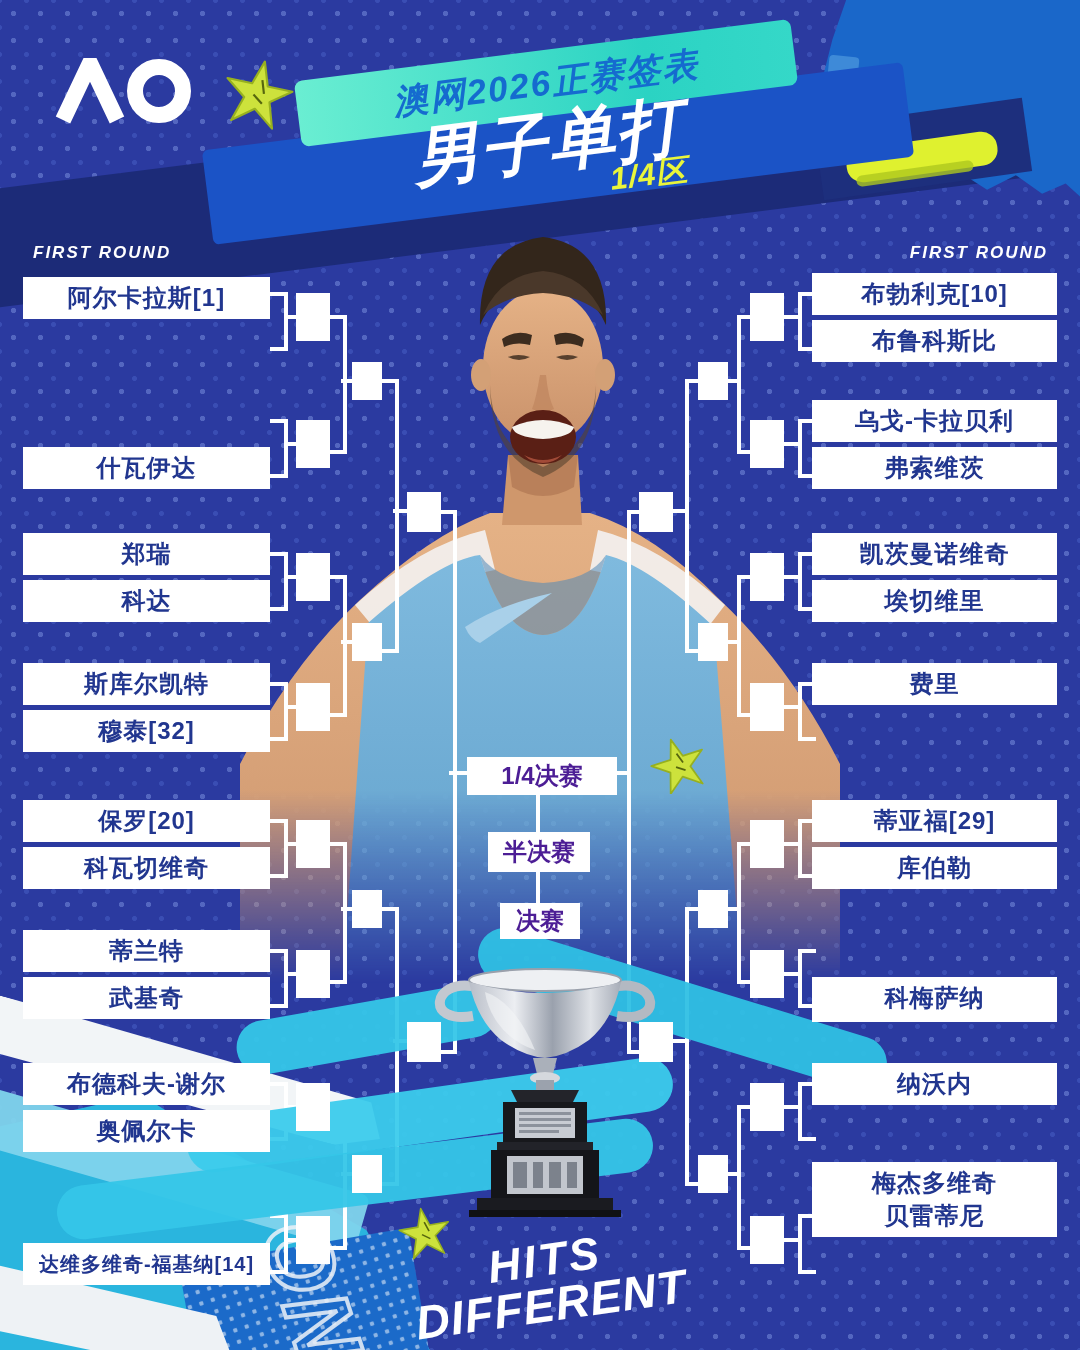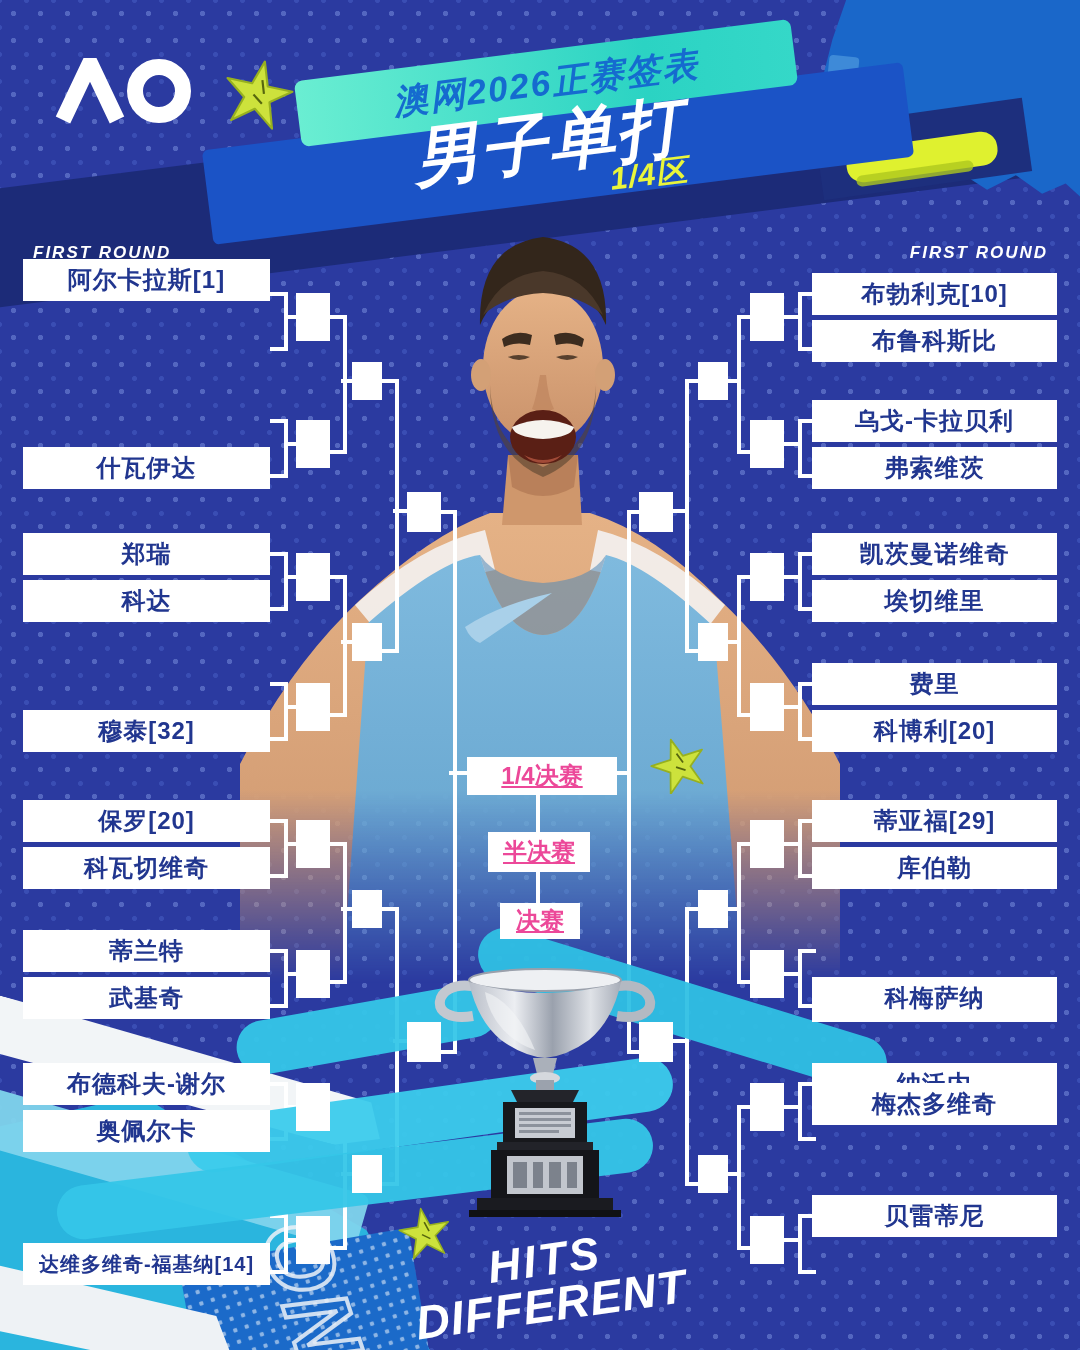--- a/index.html
+++ b/index.html
@@ -30,21 +30,21 @@
   .yellow-stroke{position:absolute;left:846px;top:140px;width:152px;height:34px;background:#dff12f;transform:rotate(-8deg);border-radius:16px;z-index:2;}
   .yellow-stroke2{position:absolute;left:856px;top:168px;width:118px;height:11px;background:#aec81e;transform:rotate(-8deg);border-radius:6px;z-index:2;opacity:.8;}
   .first-round{position:absolute;top:243px;font-size:17px;font-weight:800;font-style:italic;color:#ffffff;letter-spacing:2px;z-index:7;}
   
   .pbox{position:absolute;width:247px;height:42px;background:#ffffff;z-index:6;
     display:flex;align-items:center;justify-content:center;
     font-weight:800;color:#21368f;font-size:24px;letter-spacing:1px;white-space:nowrap;}
   .pbox.rt{width:245px;}
   .pbox.small{font-size:20px;}
   .stage{position:absolute;background:#ffffff;z-index:6;display:flex;align-items:center;justify-content:center;
-    font-weight:800;color:#ec4899;font-size:24px;text-decoration:underline;}
+    font-weight:800;color:#4c1d95;font-size:24px;}
   .cbr{position:absolute;z-index:4;border-top:4px solid #fff;border-right:4px solid #fff;border-bottom:4px solid #fff;}
   .cbl{position:absolute;z-index:4;border-top:4px solid #fff;border-left:4px solid #fff;border-bottom:4px solid #fff;}
   .hstub{position:absolute;height:4px;background:#fff;z-index:4;}
   .vstub{position:absolute;width:4px;background:#fff;z-index:4;}
   .node{position:absolute;background:#fff;z-index:6;}
   
   #figure{position:absolute;left:240px;top:215px;z-index:2;
     -webkit-mask-image:linear-gradient(180deg,#000 72%,transparent 96%);
     mask-image:linear-gradient(180deg,#000 72%,transparent 96%);}
   .stroke{position:absolute;height:54px;border-radius:30px;background:#35c6e8;z-index:5;opacity:.95;}
@@ -148,32 +148,35 @@
 
     <path d="M300 160 Q296 184 292 194 Q303 200 314 194 Q308 182 306 160 Z" fill="#c08760" opacity=".8"></path>
 
     <path d="M250 170 Q252 230 303 252 Q354 230 356 170 Q356 240 303 262 Q250 240 250 170 Z" fill="#56422f" opacity=".6"></path>
 
     <ellipse cx="303" cy="222" rx="33" ry="27" fill="#5a1f15"></ellipse>
     <path d="M272 212 Q303 198 334 212 Q332 222 303 224 Q274 222 272 212 Z" fill="#f6f3ee"></path>
     <path d="M284 240 Q303 250 322 240 Q314 248 303 248 Q292 248 284 240 Z" fill="#a14a37"></path>
   </svg>
 
-  <div class="pbox" style="left:23px;top:259px">
+  <div class="pbox" style="left:23px;top:277px">
       <span>阿尔卡拉斯[1]</span>
     </div>
   <div class="pbox" style="left:23px;top:447px">
       <span>什瓦伊达</span>
     </div>
   <div class="pbox" style="left:23px;top:533px">
       <span>郑瑞</span>
     </div>
   <div class="pbox" style="left:23px;top:580px">
       <span>科达</span>
     </div>
+  <div class="pbox" style="left:23px;top:663px">
+      <span>斯库尔凯特</span>
+    </div>
   <div class="pbox" style="left:23px;top:710px">
       <span>穆泰[32]</span>
     </div>
   <div class="pbox" style="left:23px;top:800px">
       <span>保罗[20]</span>
     </div>
   <div class="pbox" style="left:23px;top:847px">
       <span>科瓦切维奇</span>
     </div>
   <div class="pbox" style="left:23px;top:930px">
@@ -206,39 +209,36 @@
     </div>
   <div class="pbox rt" style="left:812px;top:533px">
       <span>凯茨曼诺维奇</span>
     </div>
   <div class="pbox rt" style="left:812px;top:580px">
       <span>埃切维里</span>
     </div>
   <div class="pbox rt" style="left:812px;top:663px">
       <span>费里</span>
     </div>
-  <div class="pbox rt" style="left:812px;top:710px">
-      <span>科博利[20]</span>
-    </div>
   <div class="pbox rt" style="left:812px;top:800px">
       <span>蒂亚福[29]</span>
     </div>
   <div class="pbox rt" style="left:812px;top:847px">
       <span>库伯勒</span>
     </div>
   <div class="pbox rt" style="left:812px;top:980px">
       <span>基普森</span>
     </div>
   <div class="pbox rt" style="left:812px;top:977px">
       <span>科梅萨纳</span>
     </div>
   <div class="pbox rt" style="left:812px;top:1063px">
       <span>纳沃内</span>
     </div>
-  <div class="pbox rt" style="left:812px;top:1083px">
+  <div class="pbox rt" style="left:812px;top:1162px">
       <span>梅杰多维奇</span>
     </div>
   <div class="pbox rt" style="left:812px;top:1195px">
       <span>贝雷蒂尼</span>
     </div>
 
   <div class="cbr" style="left:270px;top:292px;width:14px;height:51px"></div>
   <div class="cbr" style="left:270px;top:419px;width:14px;height:51px"></div>
   <div class="cbr" style="left:270px;top:552px;width:14px;height:51px"></div>
   <div class="cbr" style="left:270px;top:682px;width:14px;height:51px"></div>

